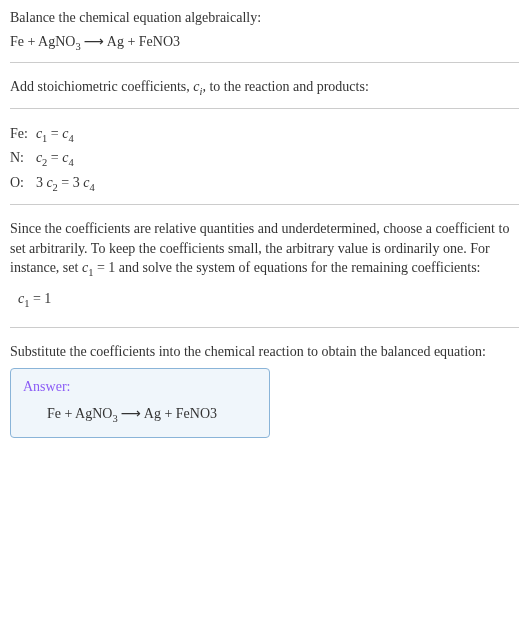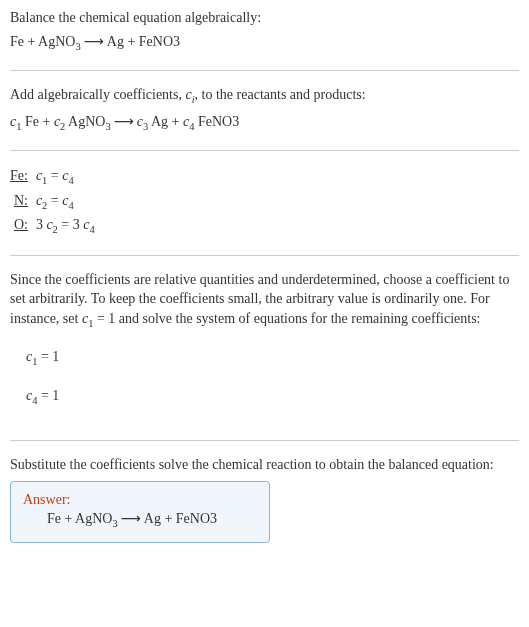--- a/index.html
+++ b/index.html
@@ -11,21 +11,21 @@
       font-family: Georgia, 'Times New Roman', serif;
       font-size: 14px;
       color: #333;
       background: #fff;
       padding: 8px 10px;
       width: 529px;
       line-height: 1.4;
     }
     .section {
       border-bottom: 1px solid #ccc;
-      padding-bottom: 16px;
+      padding-bottom: 8px;
       margin-bottom: 14px;
     }
     .section:last-of-type {
       border-bottom: none;
     }
     .eq {
       margin-top: 4px;
     }
     .sub {
       vertical-align: sub;
@@ -36,62 +36,59 @@
     }
     .atom-table {
       margin-top: 6px;
       border-collapse: collapse;
     }
     .atom-table td {
       padding: 1px 6px 1px 0;
       vertical-align: baseline;
     }
     .atom-table td:first-child {
-      text-align: right;
       padding-right: 8px;
-      text-decoration: underline;
     }
     .coeff-list {
       margin-top: 2px;
     }
     .coeff-list div {
-      margin: 16px;
+      margin: 8px;
     }
     .answer-box {
       border: 1px solid #8ab4d8;
       background: #f0f6fb;
       border-radius: 4px;
       padding: 8px 12px 10px 12px;
       margin-top: 6px;
       width: fit-content;
       min-width: 260px;
     }
     .answer-label {
-      color: #c2410c;
-      margin-bottom: 0;
+      color: #8b5cf6;
+      margin-bottom: 8px;
     }
     .answer-eq {
       padding-left: 24px;
       color: #333;
     }
     .arrow {
       padding: 0 3px;
     }
   </style>
 </head>
 <body>
 
 <div class="section">
   <div>Balance the chemical equation algebraically:</div>
   <div class="eq">Fe + AgNO<span class="sub">3</span><span class="arrow">⟶</span>Ag + FeNO3</div>
 </div>
 
 <div class="section">
-  <div><span>Add algebraically coefficients, </span><span class="italic"><span>c</span><span class="sub">i</span></span><span>, to the reactants and products:</span></div>
-  <div class="eq"><span class="italic">c</span><span class="sub">1</span> Fe + <span class="italic">c</span><span class="sub">2</span> AgNO<span class="sub">3</span><span class="arrow">⟶</span><span class="italic">c</span><span class="sub">3</span> Ag + <span class="italic">c</span><span class="sub">4</span> FeNO3</div>
+  <div><span>Add stoichiometric coefficients, </span><span class="italic"><span>c</span><span class="sub">i</span></span><span>, to the reaction and products:</span></div>
 </div>
 
 <div class="section">
   <table class="atom-table">
     <tbody>
         <tr>
       <td>Fe:</td>
       <td><span class="italic">c</span><span class="sub">1</span> = <span class="italic">c</span><span class="sub">4</span></td>
     </tr>
     <tr>
@@ -103,23 +100,22 @@
       <td>3 <span class="italic">c</span><span class="sub">2</span> = 3 <span class="italic">c</span><span class="sub">4</span></td>
     </tr>
   </tbody>
     </table>
 </div>
 
 <div class="section">
   <div>Since the coefficients are relative quantities and underdetermined, choose a coefficient to set arbitrarily. To keep the coefficients small, the arbitrary value is ordinarily one. For instance, set <span class="italic">c</span><span class="sub">1</span> = 1 and solve the system of equations for the remaining coefficients:</div>
   <div class="coeff-list">
     <div><span class="italic">c</span><span class="sub">1</span> = 1</div>
-    <div><span class="italic">c</span><span class="sub">4</span> = 1</div>
   </div>
 </div>
 
 <div>
-  <div>Substitute the coefficients solve the chemical reaction to obtain the balanced equation:</div>
+  <div>Substitute the coefficients into the chemical reaction to obtain the balanced equation:</div>
   <div class="answer-box">
     <div class="answer-label">Answer:</div>
     <div class="answer-eq">Fe + AgNO<span class="sub">3</span><span class="arrow">⟶</span>Ag + FeNO3</div>
   </div>
 </div>
 
 </body></html>

